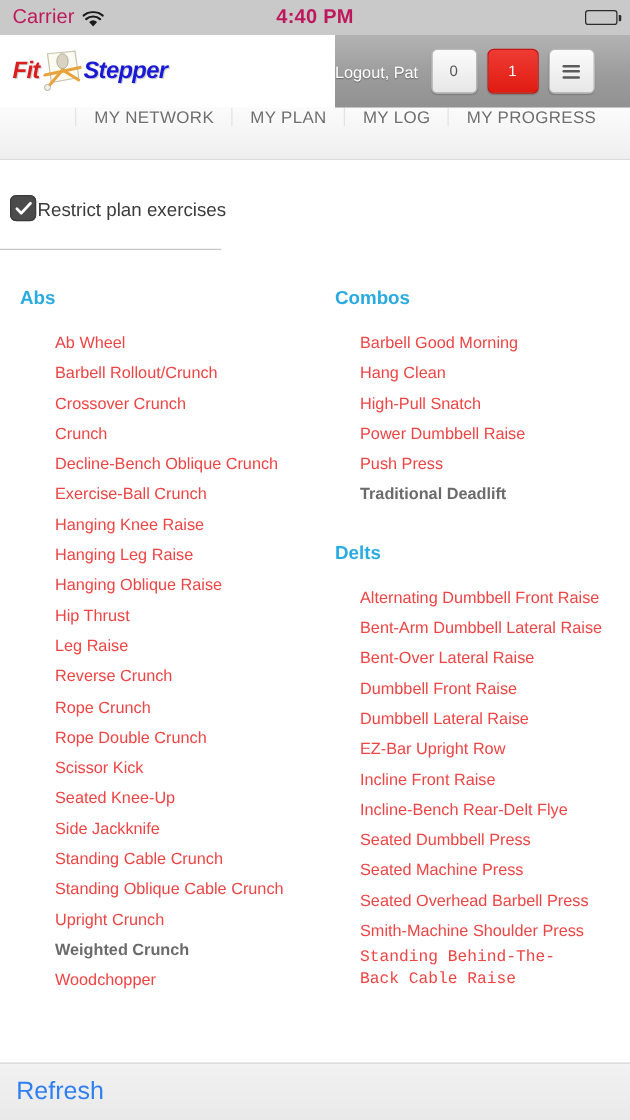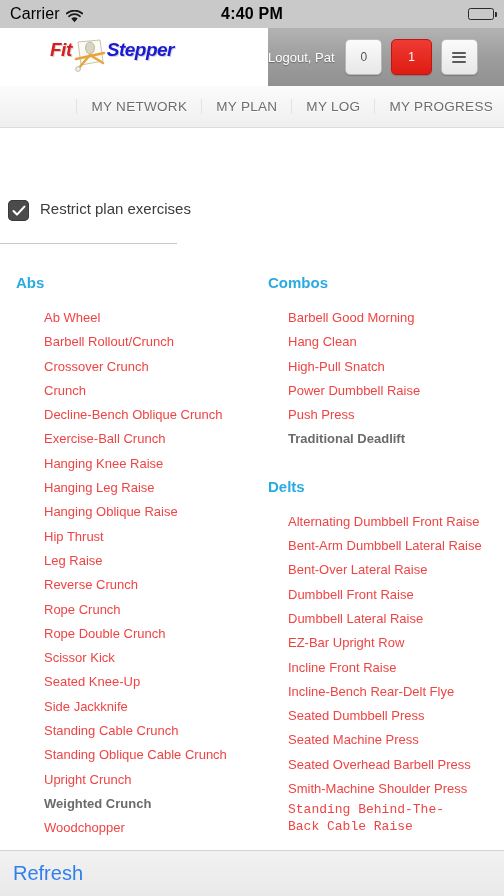--- a/index.html
+++ b/index.html
@@ -13,21 +13,21 @@
   body { position: relative; }
 
   
   .status-bar {
     height: 28px;
     background: #c9c9c9;
     display: flex;
     align-items: center;
     padding: 0 10px;
     position: relative;
-    color: #000000;
+    color: #be185d;
     font-size: 16px;
     gap: 40px;
   }
   .status-left { display: flex; align-items: center; gap: 6px; }
   .carrier-label { font-size: 16px; letter-spacing: .1px; }
   .wifi-icon { display: inline-block; width: 17px; height: 13px; position: relative; top: 1px; }
   .status-time {
     position: absolute;
     left: 0; right: 0;
     text-align: center;
@@ -62,24 +62,23 @@
   }
   .brand-zone {
     width: 268px;
     background: #ffffff;
     display: flex;
     align-items: center;
     padding-left: 10px;
   }
   .logo {
     display: flex;
-    align-items: flex-start;
+    align-items: center;
     position: relative;
     height: 36px;
-    margin-left: 40px;
   }
   .logo-fit {
     font-size: 19px;
     font-weight: bold;
     font-style: italic;
     color: #d81e1e;
     letter-spacing: -.5px;
     text-shadow: 1px 1px 0 rgba(0,0,0,.18);
   }
   .logo-mark {
@@ -93,21 +92,21 @@
     font-style: italic;
     color: #1a1ad6;
     letter-spacing: -.5px;
     text-shadow: 1px 1px 0 rgba(0,0,0,.18);
   }
   .account-zone {
     flex: 1;
     background: linear-gradient(to bottom, #b3b3b3 0%, #9c9c9c 55%, #919191 100%);
     display: flex;
     align-items: center;
-    justify-content: space-between;
+    justify-content: flex-start;
     padding-right: 26px;
     gap: 8px;
   }
   .logout-label {
     color: #ffffff;
     font-size: 13px;
     text-shadow: 0 1px 1px rgba(0,0,0,.35);
     margin-right: 2px;
   }
   .hdr-btn {
@@ -136,48 +135,48 @@
     border-radius: 1px;
   }
 
   
   .nav-bar {
     height: 42px;
     background: linear-gradient(to bottom, #fbfbfb 0%, #efefef 100%);
     border-bottom: 1px solid #dcdcdc;
     display: flex;
     justify-content: flex-end;
-    align-items: center;
+    align-items: flex-start;
   }
   .nav-item {
     padding: 0 14px;
     display: flex;
     align-items: center;
     font-size: 13.5px;
     color: #6d6d6d;
     letter-spacing: .3px;
     border-left: 1px solid #e3e3e3;
     text-shadow: 0 1px 0 #fff;
   }
-  .nav-item:last-child { padding-right: 11px; }
+  .nav-item:last-child { padding-right: 27px; }
 
   
   .content {
     position: absolute;
     top: 128px;
     left: 0; right: 0;
     bottom: 46px;
     background: #ffffff;
     overflow: hidden;
   }
   .restrict-row {
     display: flex;
-    align-items: flex-start;
-    gap: 11px;
-    padding: 72px 0 0 8px;
+    align-items: flex-end;
+    gap: 1px;
+    padding: 28px 0 0 8px;
   }
   .checkbox {
     width: 21px; height: 21px;
     border-radius: 5px;
     background: #4b4b4b;
     display: flex;
     align-items: center;
     justify-content: center;
     box-shadow: inset 0 0 0 1px #3a3a3a;
   }

